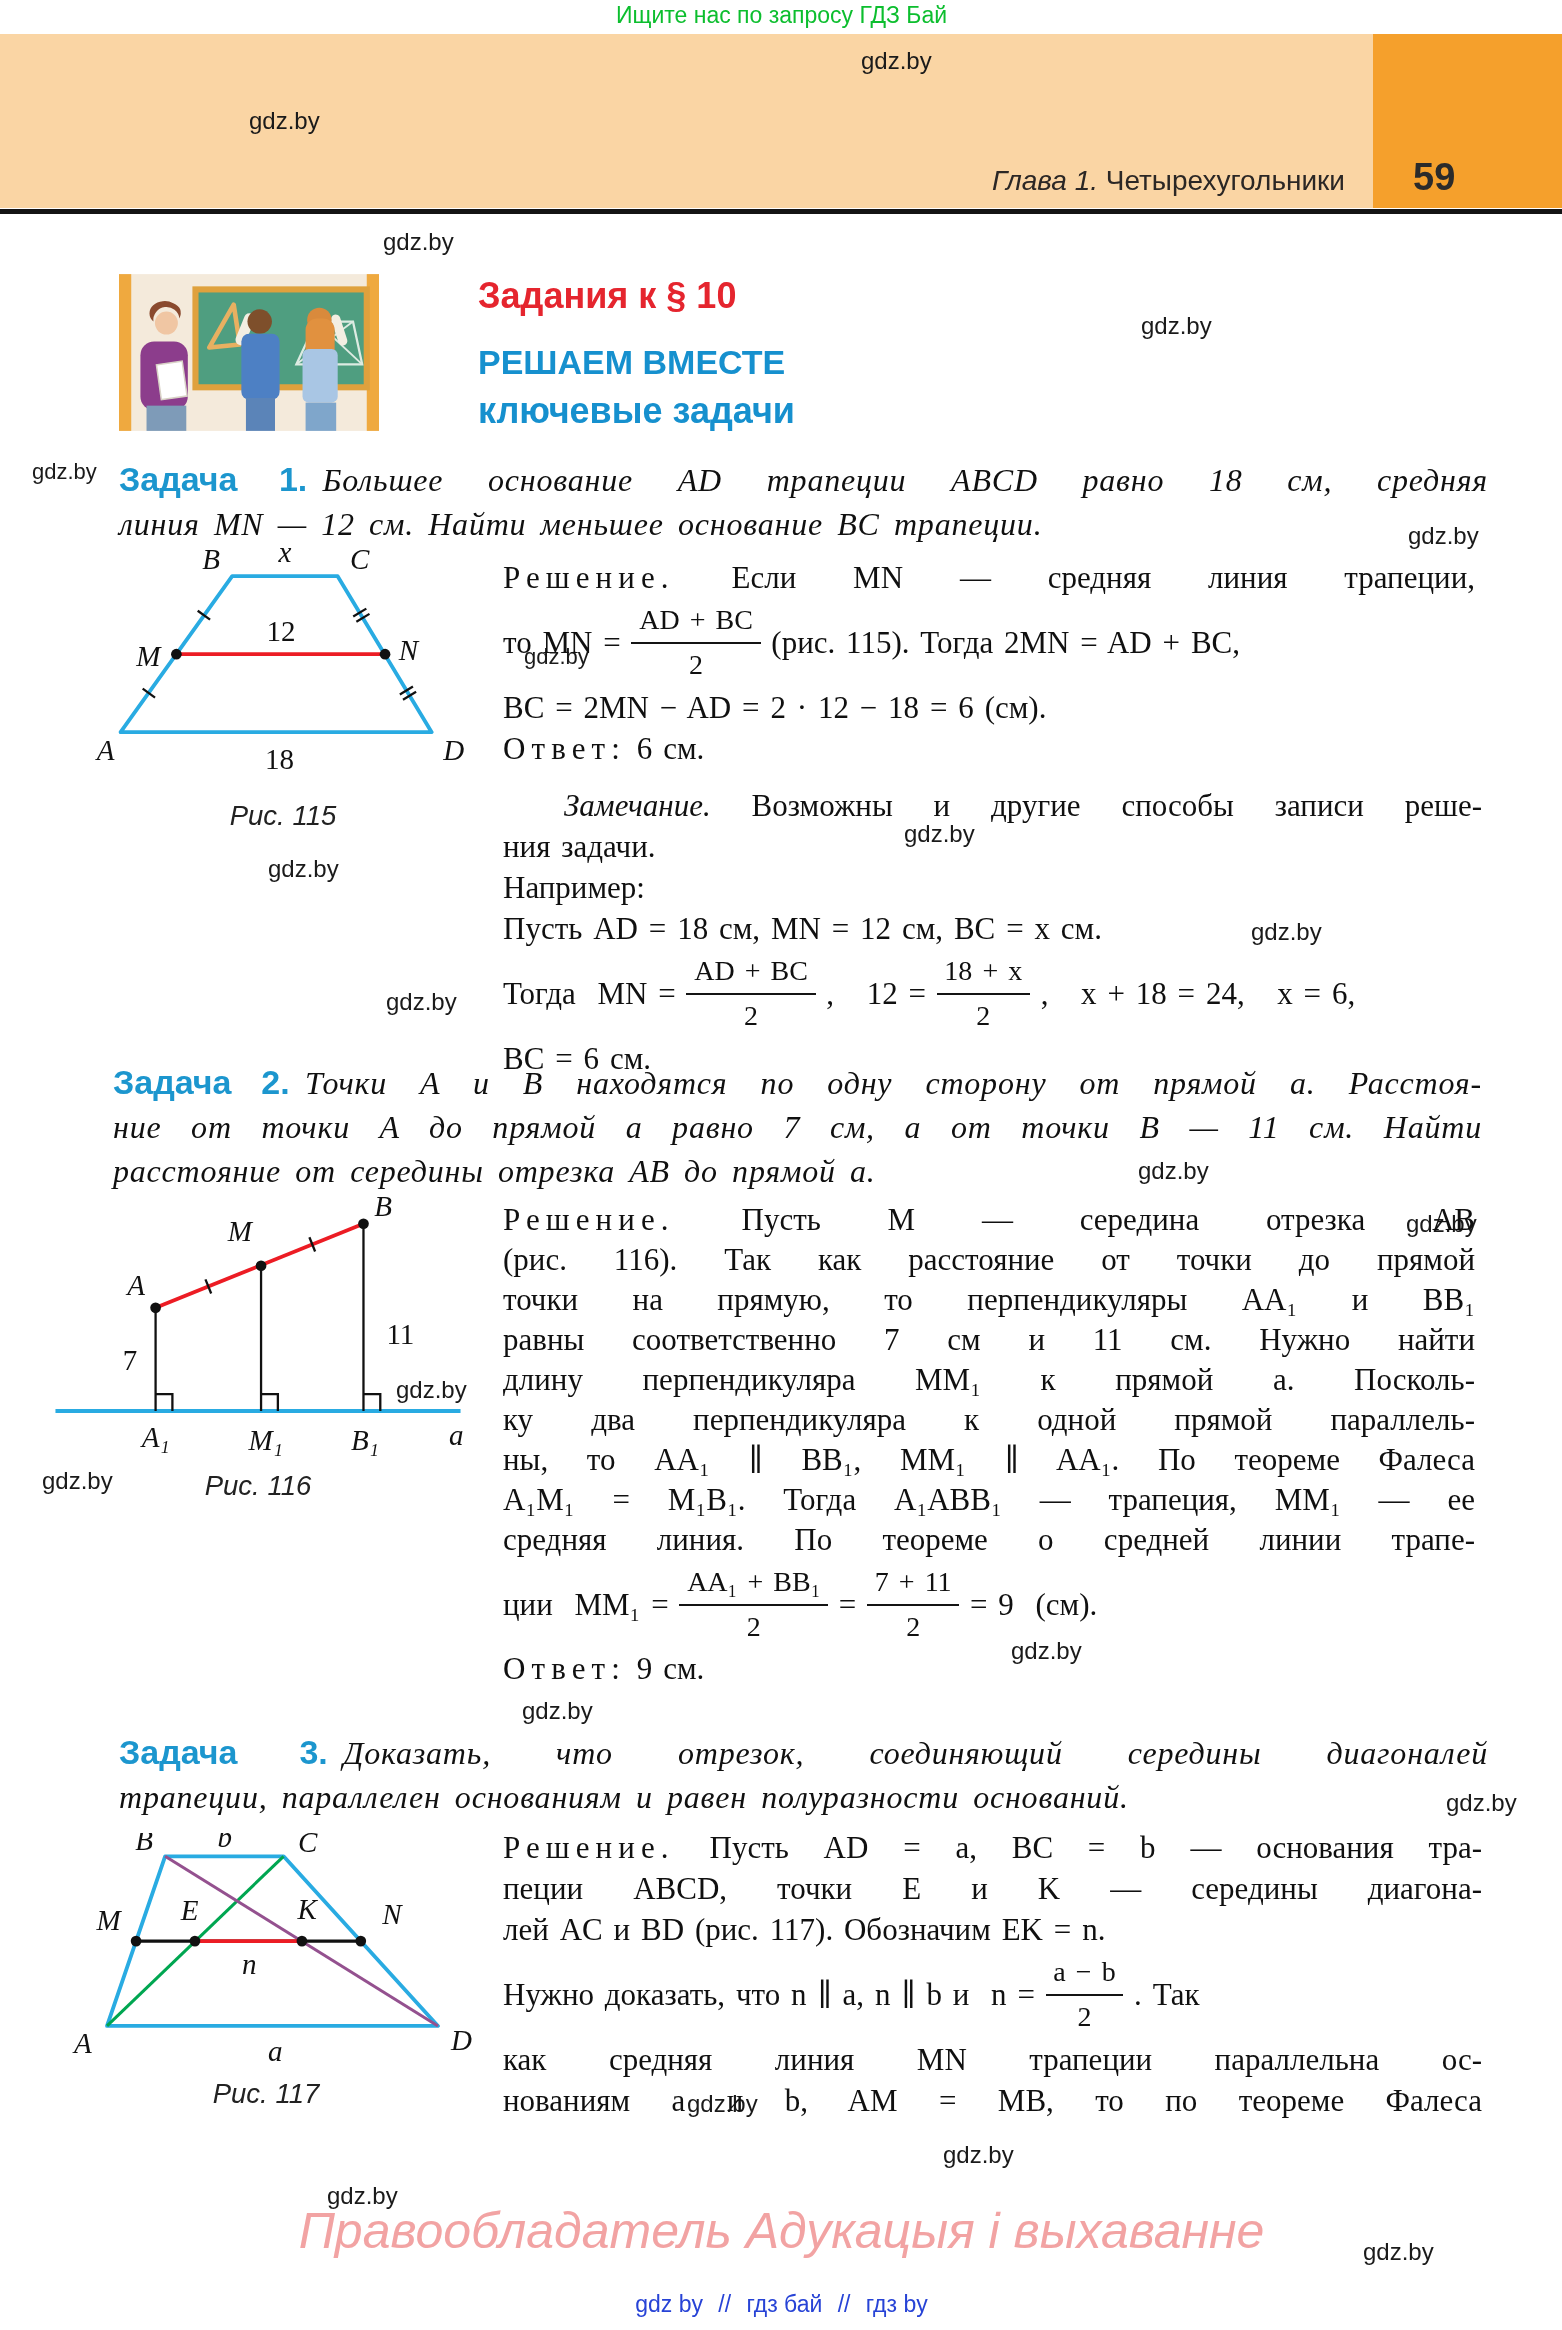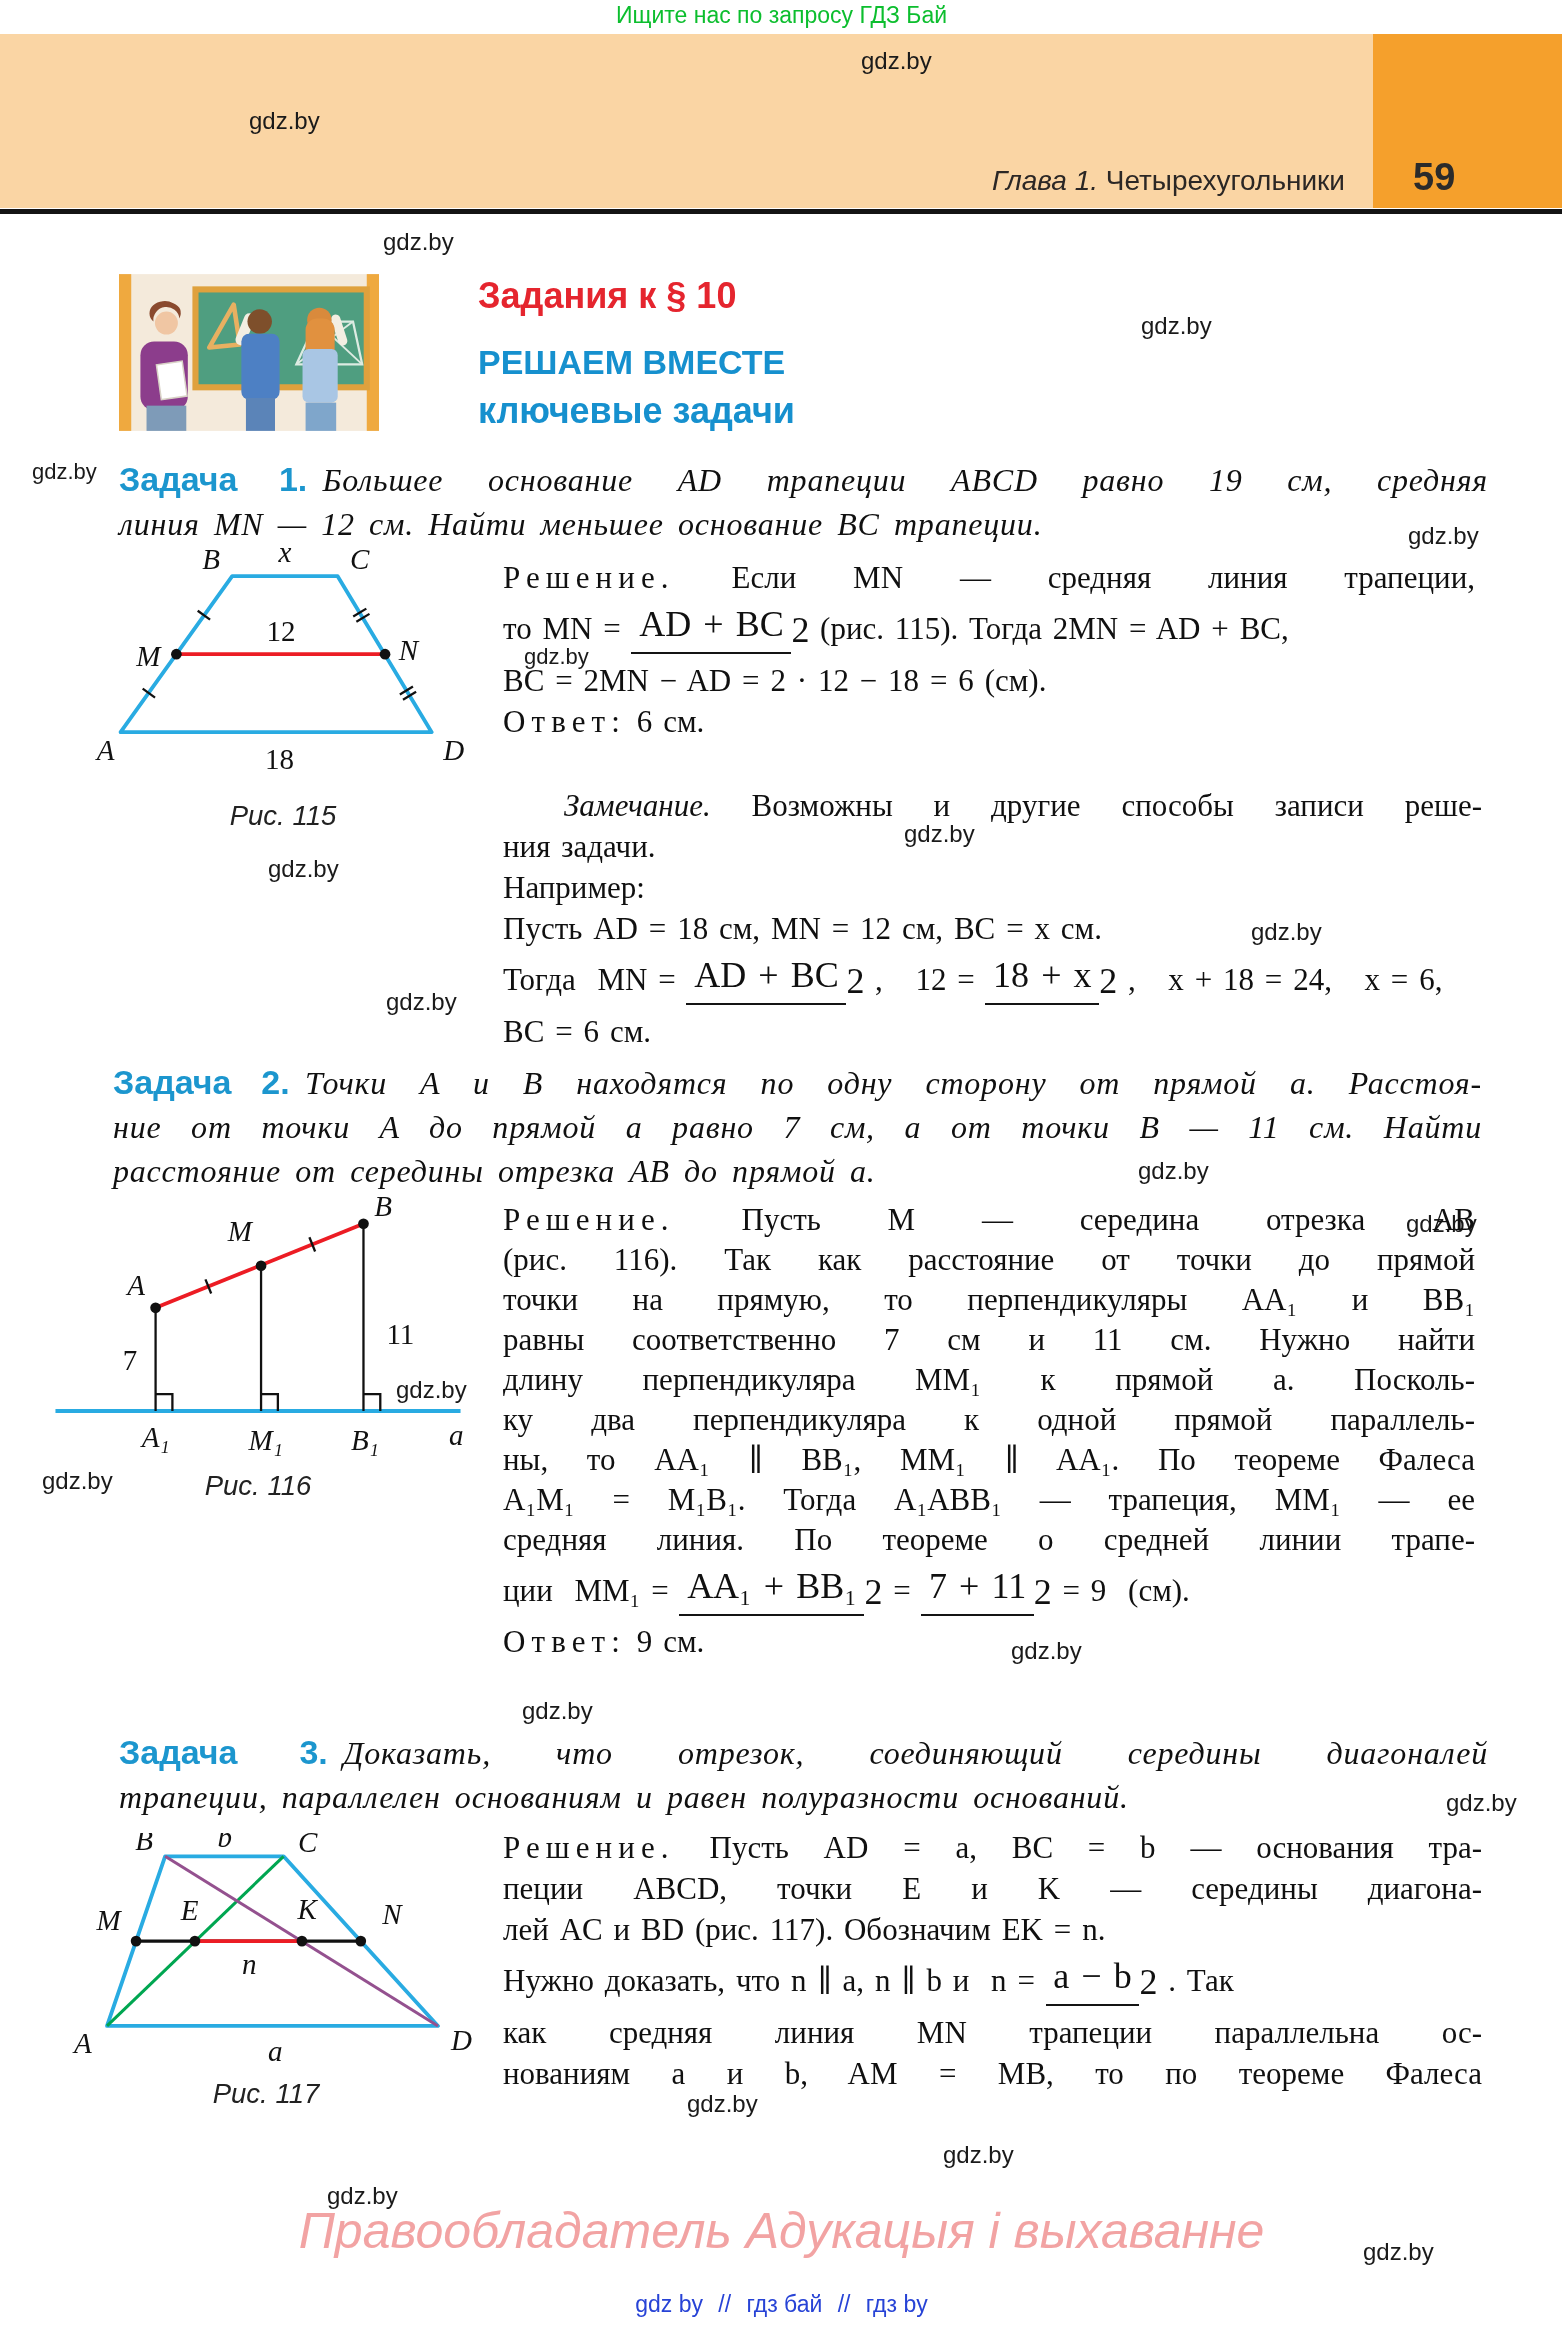--- a/index.html
+++ b/index.html
@@ -32,21 +32,21 @@
   .stmt-line{font-style:italic;font-size:32px;line-height:44px;letter-spacing:0.8px;word-spacing:5.4px;color:#101010;}
   .task-label{font-family:"Liberation Sans","DejaVu Sans",sans-serif;font-style:normal;font-weight:bold;
               font-size:34px;color:#1c96ce;margin-right:15.3px;letter-spacing:0;word-spacing:1.5px;}
   .just{text-align:justify;text-align-last:justify;}
   
   .sol{position:absolute;font-size:31px;line-height:41px;color:#101010;word-spacing:3.1px;}
   .sol .line{display:block;}
   .spread{letter-spacing:6.1px;}
   .frow{display:flex;align-items:center;margin:6.1px 0;}
   .frow span{white-space:pre;}
-  .frac{display:inline-flex;flex-direction:row;align-items:center;font-size:36px;margin:0 10.7px;line-height:1.15;}
+  .frac{display:inline-flex;flex-direction:column;align-items:center;font-size:28px;margin:0 10.7px;line-height:1.15;}
   .frac .num{padding:0 7.7px 6.1px;border-bottom:2.3px solid #141414;}
   .frac .den{padding-top:4.6px;}
   .indent{text-indent:61px;}
   
   .fig{position:absolute;}
   .fig-caption{text-align:center;font-family:"Liberation Sans","DejaVu Sans",sans-serif;
                font-style:italic;font-size:27.5px;color:#222;margin-top:23px;}
   svg text{font-family:"Liberation Serif","DejaVu Serif",serif;font-style:italic;font-size:38px;fill:#111;}
   svg text.num{font-style:normal;}
   
@@ -130,21 +130,21 @@
       <rect x="240" y="98" width="46" height="70" rx="8" fill="#a9c6e4"></rect>
       <rect x="244" y="168" width="40" height="37" fill="#7fa6cb"></rect>
     </g>
   </svg>
 
   <div class="h-red">Задания к § 10</div>
   <div class="h-blue1">РЕШАЕМ ВМЕСТЕ</div>
   <div class="h-blue2">ключевые задачи</div>
 
   <div class="stmt-block" style="left:119px;top:457px;">
-    <div class="stmt-line just"><span class="task-label">Задача 1.</span><span>Большее основание AD трапеции ABCD равно 19 см, средняя</span></div>
+    <div class="stmt-line just"><span class="task-label">Задача 1.</span><span>Большее основание AD трапеции ABCD равно 18 см, средняя</span></div>
     <div class="stmt-line">линия MN — 12 см. Найти меньшее основание BC трапеции.</div>
   </div>
 
   <div class="fig" style="left:90px;top:543px;width:386px;">
     <svg width="386" height="230" viewBox="0 0 505 300">
       <polygon points="40,247 186,43 324,43 447,247" fill="none" stroke="#29abe2" stroke-width="5" stroke-linejoin="round"></polygon>
       <line x1="113" y1="145" x2="386" y2="145" stroke="#ec1c24" stroke-width="5"></line>
       <g stroke="#111" stroke-width="3">
         <g transform="translate(149,94) rotate(36)">
             <line x1="-10" y1="0" x2="10" y2="0"></line>

